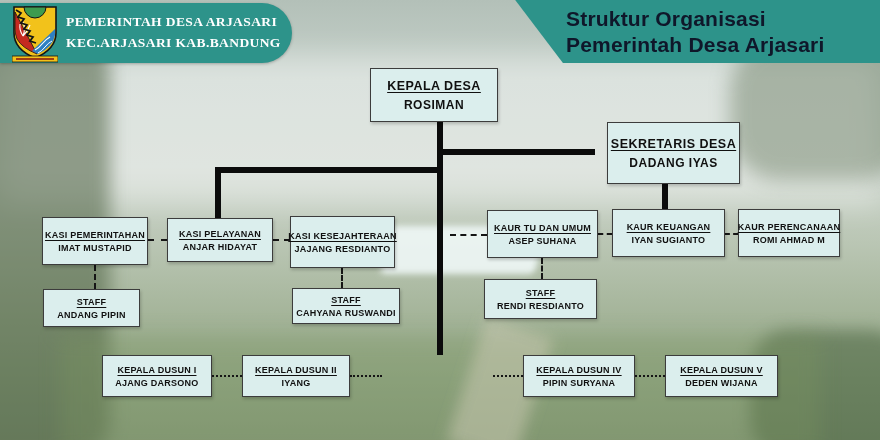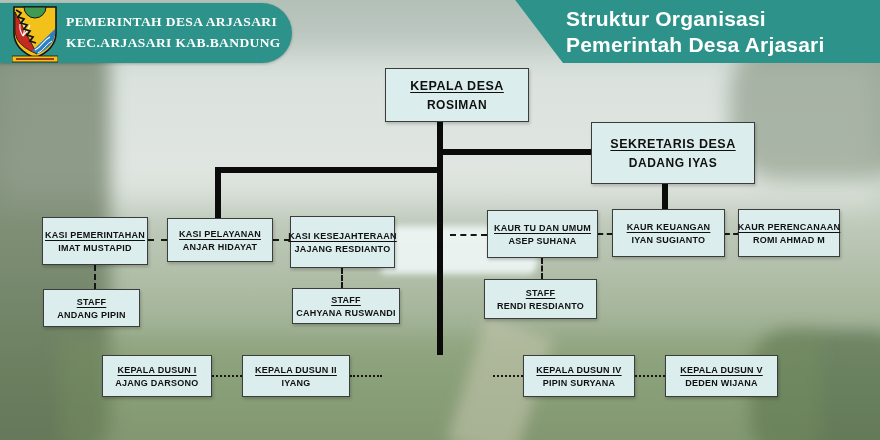--- a/index.html
+++ b/index.html
@@ -21,21 +21,21 @@
   .org-pill{position:absolute;left:0;top:3px;width:292px;height:60px;z-index:4;
     background:var(--teal,#2D938A);border-radius:0 31px 31px 0;
     display:flex;align-items:center;box-shadow:0 1px 3px rgba(0,0,0,.25);}
   .crest{margin:2px 0 0 12px;flex:0 0 auto;line-height:0;}
   .org-name{margin-left:8px;color:#fff;font-family:"Liberation Serif",serif;font-weight:bold;
     font-size:13.5px;letter-spacing:.4px;line-height:1.55;white-space:nowrap;}
   
   .title-banner{position:absolute;left:498px;top:0;width:382px;height:63px;z-index:4;
     background:var(--teal,#2D938A);clip-path:polygon(4.5% 0,100% 0,100% 100%,17% 100%);
     display:flex;flex-direction:column;justify-content:center;padding-left:68px;box-sizing:border-box;}
-  .title-line{color:#ffffff;font-weight:bold;font-size:21px;line-height:26px;letter-spacing:.2px;white-space:nowrap;}
+  .title-line{color:#0f172a;font-weight:bold;font-size:21px;line-height:26px;letter-spacing:.2px;white-space:nowrap;}
   
   .node{position:absolute;z-index:3;background:var(--boxfill,#DBEEED);border:1.2px solid #3c3c3c;
     display:flex;flex-direction:column;align-items:center;justify-content:center;gap:3px;
     box-sizing:border-box;box-shadow:1px 2px 3px rgba(0,0,0,.2);}
   .node-title{font-weight:bold;font-size:9px;letter-spacing:.25px;color:var(--text,#101010);
     text-decoration:underline;text-decoration-thickness:1.4px;text-underline-offset:2px;white-space:nowrap;}
   .node-name{font-weight:bold;font-size:9px;letter-spacing:.25px;color:var(--text,#101010);white-space:nowrap;}
   .node.lg{gap:5px;}
   .node.lg .node-title{font-size:12.5px;letter-spacing:.5px;}
   .node.lg .node-name{font-size:12px;letter-spacing:.5px;}
@@ -97,25 +97,25 @@
   <div class="dash-h" style="left:725px;top:233px;width:13px;"></div>
   <div class="dash-v" style="left:94px;top:265px;height:24px;"></div>
   <div class="dash-v" style="left:341px;top:268px;height:20px;"></div>
   <div class="dash-v" style="left:541px;top:258px;height:21px;"></div>
 
   <div class="dot-h" style="left:212px;top:375px;width:30px;"></div>
   <div class="dot-h" style="left:350px;top:375px;width:32px;"></div>
   <div class="dot-h" style="left:493px;top:375px;width:30px;"></div>
   <div class="dot-h" style="left:635px;top:375px;width:30px;"></div>
 
-  <div class="node lg" style="left:370px;top:68px;width:144px;height:54px;margin-left:15px;">
+  <div class="node lg" style="left:370px;top:68px;width:128px;height:54px;">
     <span class="node-title">KEPALA DESA</span>
     <span class="node-name">ROSIMAN</span>
   </div>
-  <div class="node lg" style="left:591px;top:122px;width:164px;height:62px;">
+  <div class="node lg" style="left:607px;top:122px;width:133px;height:62px;">
     <span class="node-title">SEKRETARIS DESA</span>
     <span class="node-name">DADANG IYAS</span>
   </div>
 
   <div class="node" style="left:42px;top:217px;width:106px;height:48px;">
     <span class="node-title">KASI PEMERINTAHAN</span>
     <span class="node-name">IMAT MUSTAPID</span>
   </div>
   <div class="node" style="left:167px;top:218px;width:106px;height:44px;">
     <span class="node-title">KASI PELAYANAN</span>

